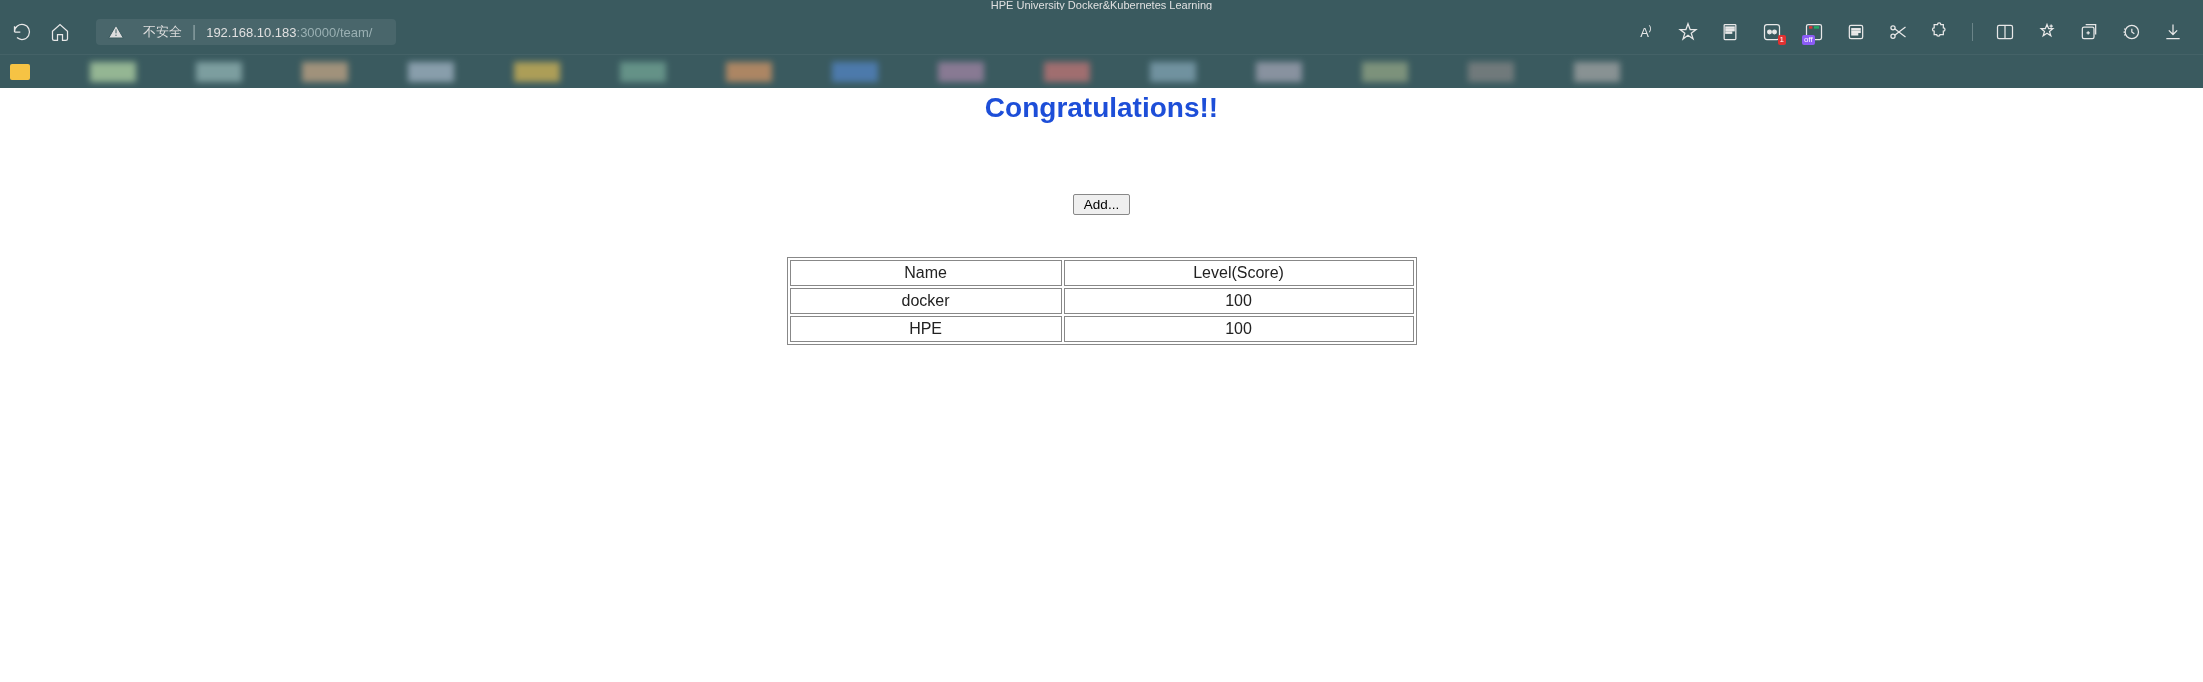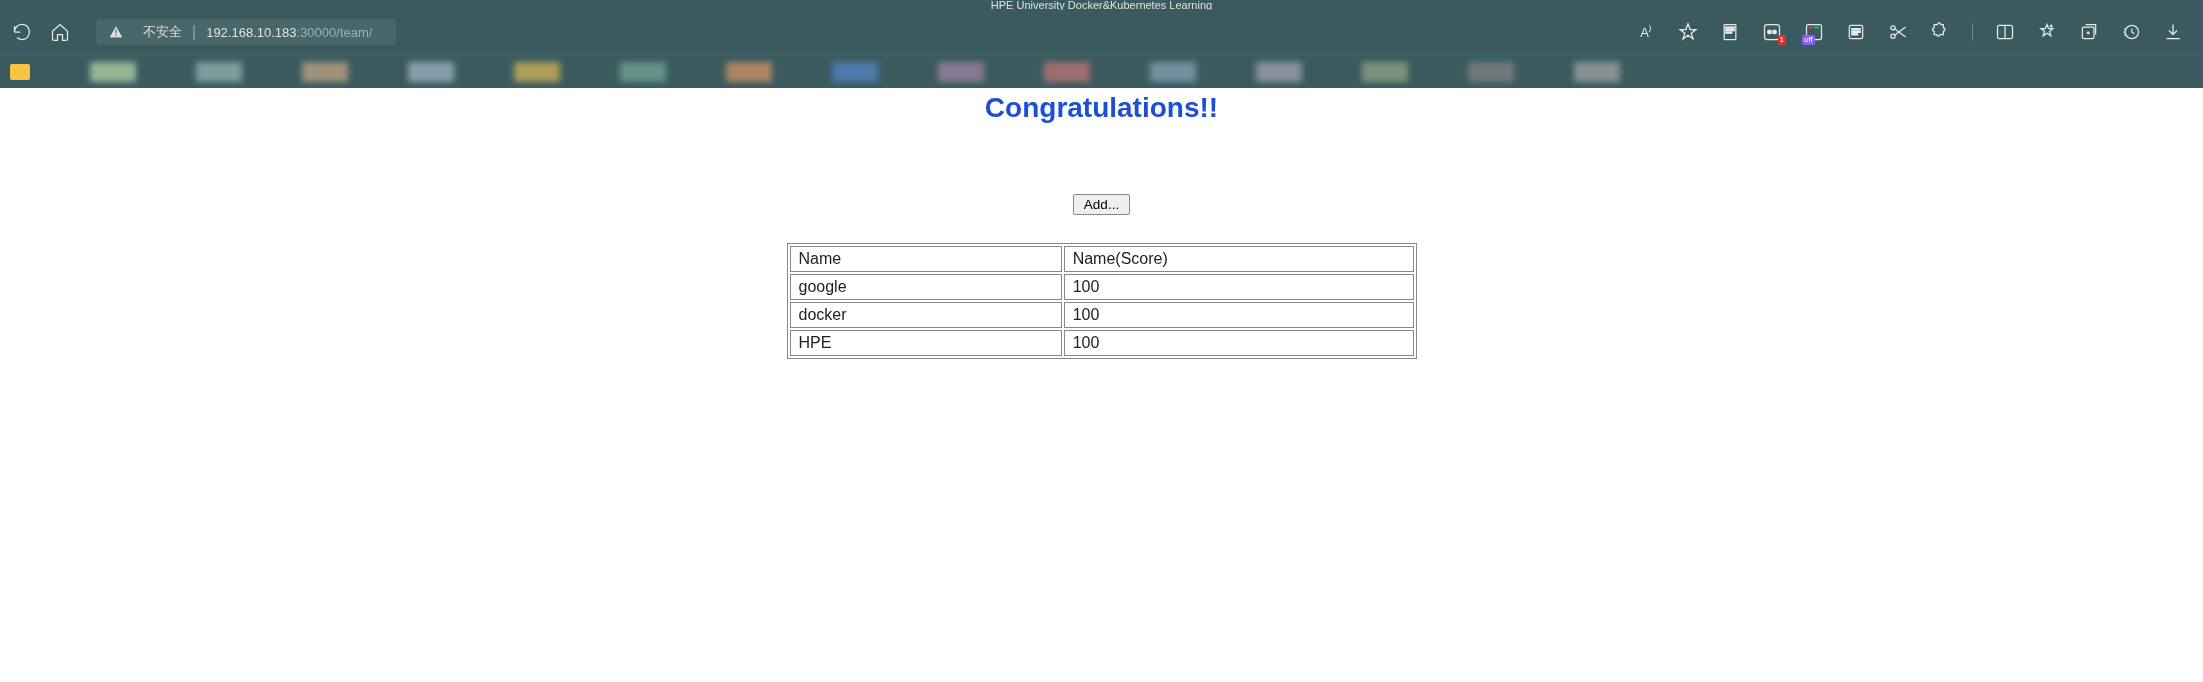--- a/index.html
+++ b/index.html
@@ -25,25 +25,25 @@
     .vsep { width: 1px; height: 18px; background: #6a8488; }
     
     
     .bookmarks-bar { height: 34px; background: #3a5a5f; display: flex; align-items: center; padding: 0 10px; gap: 60px; border-top: 1px solid rgba(255,255,255,0.05); }
     .bm-item { width: 46px; height: 20px; filter: blur(3px); opacity: 0.7; }
     .bm-folder { width: 20px; height: 16px; background: #f6c344; border-radius: 2px; }
     
     
     .page { padding: 24px 0; }
     h2.title { text-align: center; font-size: 28px; font-weight: 700; color: #1d4ed8; margin-bottom: 70px; }
-    .btn-wrap { text-align: center; margin-bottom: 28px; }
+    .btn-wrap { text-align: center; margin-bottom: 42px; }
     .add-btn { font-family: inherit; font-size: 13.5px; padding: 2px 10px; background: #efefef; border: 1px solid #888; border-radius: 2px; cursor: pointer; }
     
     table.score { margin: 0 auto; border-collapse: separate; border-spacing: 2px; width: 630px; border: 1px solid #888; }
-    table.score td { border: 1px solid #888; font-size: 16px; padding: 2px 8px; height: 26px; color: #222; }
+    table.score td { border: 1px solid #888; text-align: center; font-size: 16px; padding: 2px 8px; height: 26px; color: #222; }
     table.score td:first-child { width: 274px; }
     table.score td:last-child { width: 352px; }
   </style>
 </head>
 <body>
 
 <div class="browser-chrome">
   <div class="tab-bar">
     <span>HPE University Docker&amp;Kubernetes Learning</span>
   </div>
@@ -179,25 +179,21 @@
 
 <div class="page">
   <h2 class="title">Congratulations!!</h2>
   <div class="btn-wrap">
     <button class="add-btn">Add...</button>
   </div>
   <table class="score">
     <tbody id="score-body">
         <tr>
           <td>Name</td>
-          <td>Name(Score)</td>
-        </tr>
-        <tr>
-          <td>google</td>
-          <td>100</td>
+          <td>Level(Score)</td>
         </tr>
         <tr>
           <td>docker</td>
           <td>100</td>
         </tr>
         <tr>
           <td>HPE</td>
           <td>100</td>
         </tr>
       </tbody>

